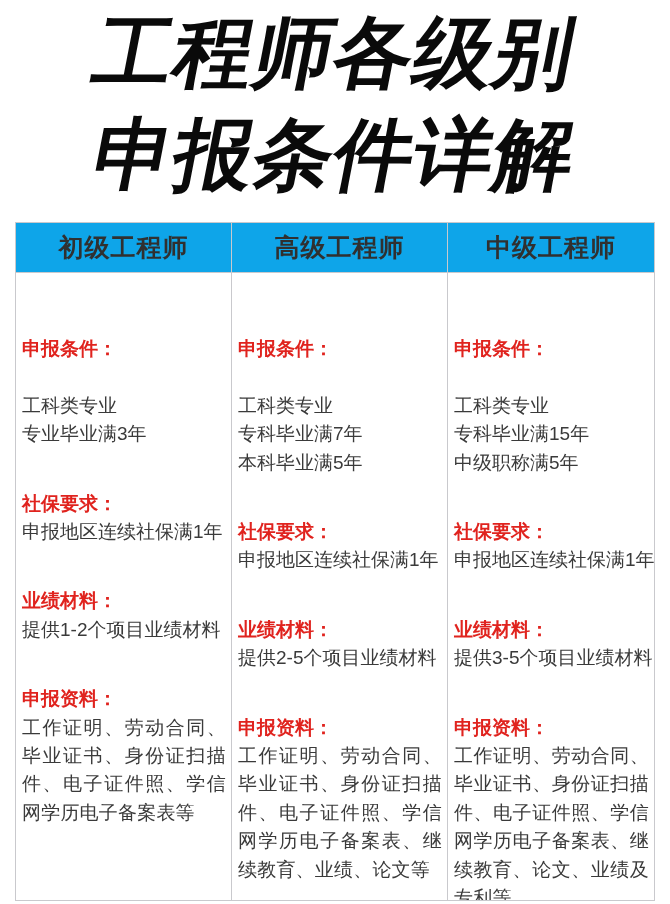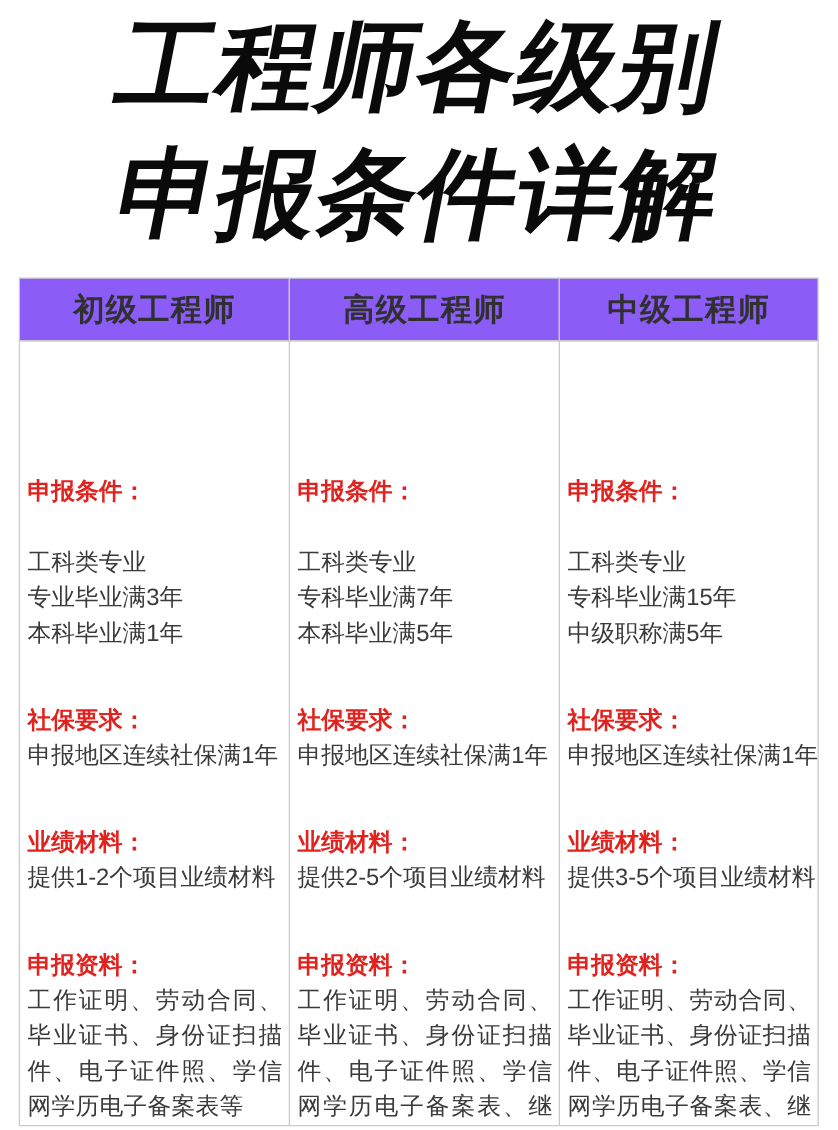--- a/index.html
+++ b/index.html
@@ -44,21 +44,21 @@
     width: 640px;
     height: 679px;
     box-sizing: border-box;
     border: 1.5px solid #c9c9cd;
     display: grid;
     grid-template-columns: 215px 216px 1fr;
     grid-template-rows: 50px 1fr;
   }
   .th {
     box-sizing: border-box;
-    background: #8b5cf6;
+    background: #0ea5e9;
     border-bottom: 1.5px solid #c9c9cd;
     display: flex;
     align-items: center;
     justify-content: center;
     font-size: 25px;
     font-weight: bold;
     color: #303030;
     letter-spacing: 1px;
   }
   .th + .th, .td + .td {
@@ -70,21 +70,21 @@
     font-size: 19px;
     line-height: 28.4px;
     color: #3a3a3a;
     overflow: hidden;
   }
   .section + .section { margin-top: 41px; }
   .sec-label {
     font-weight: bold;
     color: #e0231e;
   }
-  .sec-label.gap { margin-bottom: 28.4px; margin-top: 45px; }
+  .sec-label.gap { margin-bottom: 28.4px; }
   .sec-line { white-space: nowrap; }
   .sec-para {
     text-align: justify;
     text-justify: inter-ideograph;
     letter-spacing: 0.2px;
   }
 </style>
 </head>
 <body>
 
@@ -96,21 +96,20 @@
 <div class="qual-table">
   <div class="th">初级工程师</div>
   <div class="th">高级工程师</div>
   <div class="th">中级工程师</div>
 
   <div class="td">
       <div class="section">
         <div class="sec-label gap">申报条件：</div>
         <div class="sec-line">工科类专业</div>
         <div class="sec-line">专业毕业满3年</div>
-        <div class="sec-line">本科毕业满1年</div>
       </div>
       <div class="section">
         <div class="sec-label">社保要求：</div>
         <div class="sec-line">申报地区连续社保满1年</div>
       </div>
       <div class="section">
         <div class="sec-label">业绩材料：</div>
         <div class="sec-line">提供1-2个项目业绩材料</div>
       </div>
       <div class="section">

